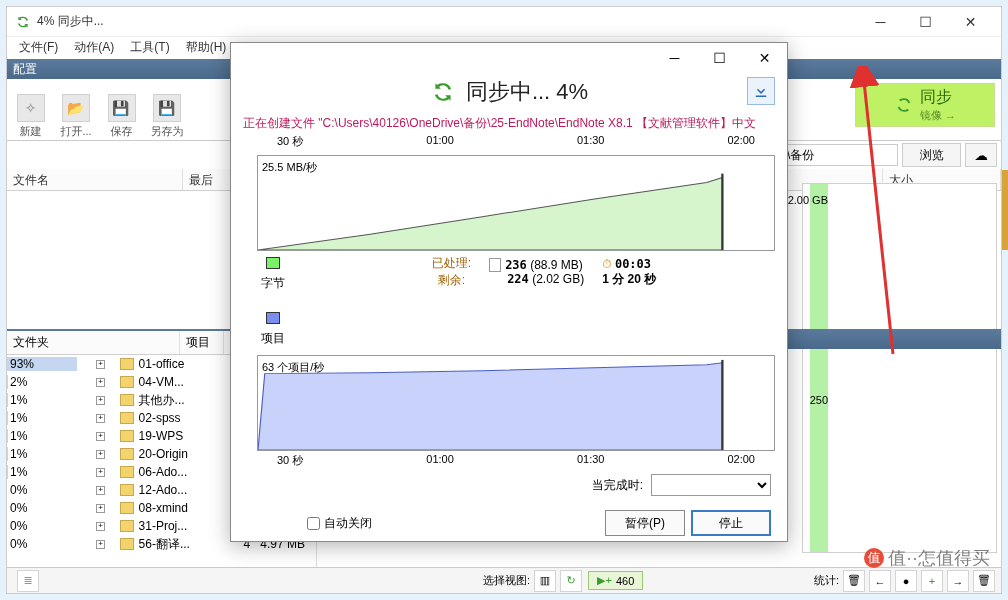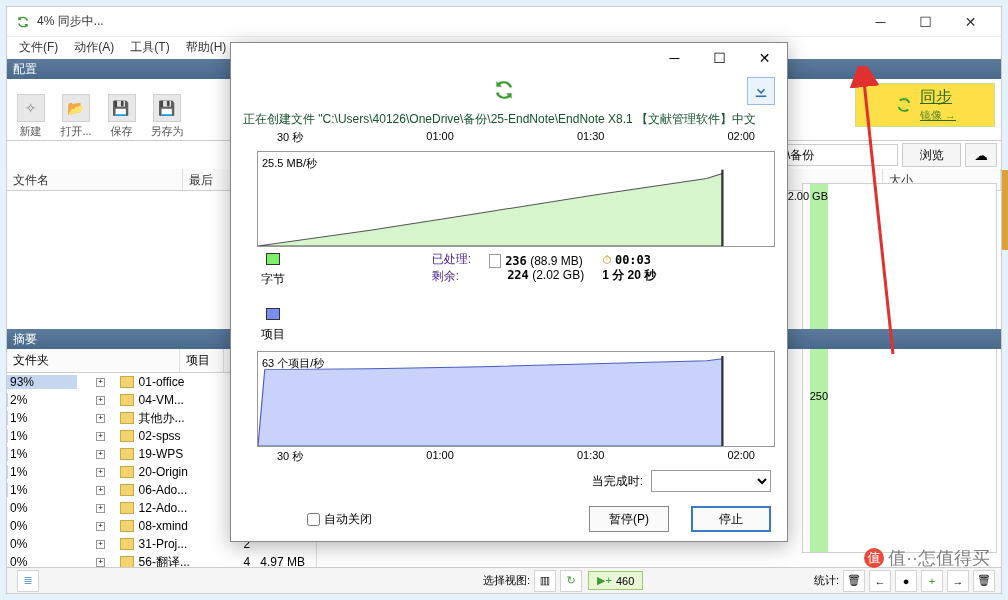--- a/index.html
+++ b/index.html
@@ -16,37 +16,37 @@
 
 .menubar { height: 22px; display: flex; padding: 0 4px; }
 .menubar span { padding: 2px 8px; font-size: 12px; color: #333; }
 
 .config-bar { height: 20px; background: linear-gradient(#5b7a9c,#4a6a8c); color: #fff; padding: 2px 6px; font-size: 12px; }
 
 .toolbar-row { height: 62px; display: flex; align-items: flex-start; padding: 4px 6px; border-bottom: 1px solid #ccc; }
 .tbtn { width: 35px; height: 56px; display: flex; flex-direction: column; align-items: center; justify-content: flex-end; font-size: 11px; color: #555; margin-right: 4px; }
 .tbtn .ico { width: 28px; height: 28px; background: #e8e8e8; border: 1px solid #d0d0d0; margin-bottom: 2px; display:flex;align-items:center;justify-content:center;font-size:14px;color:#888; }
 .tbtn.wide { width: 48px; }
-.sync-btn-big { margin-left: auto; width: 140px; height: 44px; background: #fde047; border: 1px solid #c6e090; display: flex; align-items: center; justify-content: center; font-size: 16px; color: #2b6a0f; text-decoration: underline; }
+.sync-btn-big { margin-left: auto; width: 140px; height: 44px; background: #bef264; border: 1px solid #c6e090; display: flex; align-items: center; justify-content: center; font-size: 16px; color: #2b6a0f; }
 .sync-btn-big svg { width: 20px; height: 20px; margin-right: 6px; }
 
 .path-row { height: 28px; display: flex; align-items: center; padding: 2px 4px; gap: 4px; }
 .path-input { flex: 1; border: 1px solid #ccc; padding: 3px 6px; font-size: 12px; background: #fff; }
 .browse-btn { width: 64px; height: 24px; border: 1px solid #ccc; background: #f5f5f5; font-size: 12px; }
 .cloud-btn { width: 34px; height: 24px; border: 1px solid #ccc; background: #f5f5f5; }
 
 .headers-row { height: 22px; display: flex; border-bottom: 1px solid #d0d0d0; background: #fbfbfb; }
 .headers-row .col { padding: 3px 6px; border-right: 1px solid #e0e0e0; font-size: 12px; color: #333; }
 
 .right-pane { position: absolute; right: 4px; top: 176px; width: 195px; bottom: 40px; background: #fff; border: 1px solid #d0d0d0; }
 .right-pane .prog-strip { position: absolute; left: 7px; top: 0; width: 18px; height: 100%; background: #b4f0a6; }
 
 .summary-bar { position: absolute; left: 0; top: 322px; width: 100%; height: 20px; background: linear-gradient(#5b7a9c,#4a6a8c); color: #fff; padding: 2px 6px; font-size: 12px; }
 
-.folder-list { position: absolute; left: 0; top: 342px; width: 310px; bottom: 26px; background: #fff; border-right: 1px solid #ddd; overflow: hidden; }
+.folder-list { position: absolute; left: 0; top: 324px; width: 310px; bottom: 26px; background: #fff; border-right: 1px solid #ddd; overflow: hidden; }
 .folder-list .hdr { display: flex; background: #fbfbfb; border-bottom: 1px solid #d0d0d0; }
 .folder-list .hdr .c { padding: 3px 6px; border-right: 1px solid #e0e0e0; font-size: 12px; }
 .folder-list .row { display: flex; align-items: center; height: 18px; font-size: 12px; }
 .folder-list .pct { width: 75px; position: relative; }
 .folder-list .pct .bar { position: absolute; left: 0; top: 0; height: 100%; background: #c4d6f0; }
 .folder-list .pct .txt { position: relative; padding-left: 3px; }
 .folder-list .tree { width: 38px; display: flex; align-items: center; justify-content: center; gap: 1px; }
 .folder-list .tree .box { width: 9px; height: 9px; border: 1px solid #999; display:flex;align-items:center;justify-content:center;font-size:8px;line-height:8px; }
 .folder-list .fico { width: 14px; height: 12px; background: #f3d36b; border: 1px solid #c9a84f; margin-right: 3px; }
 .folder-list .name { width: 80px; padding-left: 2px; }
@@ -57,42 +57,42 @@
 .statusbar .sb-icon { width: 22px; height: 22px; border: 1px solid #d4d4d4; background: #fff; margin-left: 4px; display:flex;align-items:center;justify-content:center; }
 .statusbar .views-badge { background: #e8f5d6; border: 1px solid #9ec96b; padding: 2px 8px; margin-left: 6px; display:flex;align-items:center;gap:4px; }
 
 
 .dialog { position: absolute; left: 230px; top: 42px; width: 558px; height: 500px; background: #fff; border: 1px solid #888; box-shadow: 0 4px 20px rgba(0,0,0,.3); }
 .dialog .dtitle { height: 30px; display: flex; align-items: center; justify-content: flex-end; }
 .dialog .dwinbtn { width: 45px; height: 30px; display: flex; align-items: center; justify-content: center; font-size: 14px; }
 .dialog .hdr-line { display: flex; align-items: center; justify-content: center; padding: 4px 0 8px; font-size: 22px; color: #222; position: relative; }
 .dialog .hdr-line svg { width: 26px; height: 26px; margin-right: 10px; }
 .dialog .dl-btn { position: absolute; right: 12px; top: 34px; width: 28px; height: 28px; border: 1px solid #9abbe0; background: #eaf3fc; display:flex;align-items:center;justify-content:center; }
-.dialog .info-line { padding: 0 12px; font-size: 12px; color: #14532d; white-space: nowrap; overflow: hidden; }
+.dialog .info-line { padding: 0 12px; font-size: 12px; color: #be185d; white-space: nowrap; overflow: hidden; }
 
 .chart { position: relative; margin: 8px 12px 0 26px; height: 100px; border: 1px solid #999; }
 .chart .ylabel-left { position: absolute; left: 4px; top: 4px; font-size: 11px; }
 .chart .ylabel-right { position: absolute; right: -54px; top: 40%; font-size: 11px; }
 .chart svg { position: absolute; inset: 0; width: 100%; height: 100%; }
 .axis-ticks { display: flex; justify-content: space-between; margin: 0 12px 0 26px; font-size: 11px; padding: 2px 20px 0; }
 .axis-ticks.top { margin-bottom: -2px; }
 
 .legend-row { display: flex; align-items: center; gap: 6px; margin: 6px 0 0 14px; font-size: 12px; flex-direction: column; }
 .legend-sw { width: 14px; height: 12px; border: 1px solid #333; }
 
 .stats-block { display: flex; align-items: center; justify-content: center; gap: 18px; font-size: 12px; margin: 4px 0; }
-.stats-block .lab { text-align: left; color: #4c1d95; }
+.stats-block .lab { text-align: center; color: #a16207; }
 .stats-block .val { font-family: monospace; }
 
 .chart2-wrap { position: relative; }
 
 .when-done { display: flex; align-items: center; justify-content: flex-end; gap: 8px; padding: 6px 16px; font-size: 12px; }
 .when-done select { width: 120px; height: 22px; border: 1px solid #999; background:#fff; }
 
-.dlg-btns { display: flex; align-items: center; justify-content: flex-end; gap: 22px; padding: 8px 16px; font-size: 12px; }
+.dlg-btns { display: flex; align-items: center; justify-content: flex-end; gap: 6px; padding: 8px 16px; font-size: 12px; }
 .dlg-btns label { display: flex; align-items: center; gap: 4px; margin-right: auto; margin-left: 60px; }
 .dlg-btns button { width: 80px; height: 26px; border: 1px solid #888; background: #fafafa; font-size: 12px; }
 .dlg-btns button.stop { border: 2px solid #3a7bc8; }
 
 .arrow-annot { position: absolute; left: 843px; top: 66px; width: 60px; height: 290px; pointer-events: none; }
 
 .watermark { position: absolute; right: 18px; bottom: 30px; font-size: 18px; color: rgba(0,0,0,.5); font-weight: 500; display:flex;align-items:center;gap:4px; }
 .sidebar-edge { position: absolute; right: 0; top: 170px; width: 6px; height: 80px; background: #d9a23a; }
 </style>
 </head>
@@ -318,20 +318,21 @@
   <div class="dtitle">
     <div class="dwinbtn">─</div>
     <div class="dwinbtn">☐</div>
     <div class="dwinbtn">✕</div>
   </div>
   <div class="hdr-line">
     <svg viewBox="0 0 24 24">
         <path fill="#3a9b2e" d="M12 4a8 8 0 0 1 7.5 5.2l-2.3.8A5.5 5.5 0 0 0 8 7.5L6 5.8A8 8 0 0 1 12 4zm0 16a8 8 0 0 1-7.5-5.2l2.3-.8A5.5 5.5 0 0 0 16 16.5l2 1.7A8 8 0 0 1 12 20z"></path>
         <path fill="#3a9b2e" d="M5 4v5h5zM19 20v-5h-5z"></path>
       </svg>
+    <span>同步中...  4%</span>
   </div>
   <div class="dl-btn">
     <svg width="18" height="18" viewBox="0 0 24 24">
         <path fill="#2b6db8" d="M12 3v10l4-4 1.4 1.4L12 16 6.6 10.4 8 9l4 4V3zM5 18h14v2H5z"></path>
       </svg>
   </div>
   <div class="info-line">正在创建文件 "C:\Users\40126\OneDrive\备份\25-EndNote\EndNote X8.1 【文献管理软件】中文</div>
 
   <div class="axis-ticks top">
     <span>30 秒</span>

